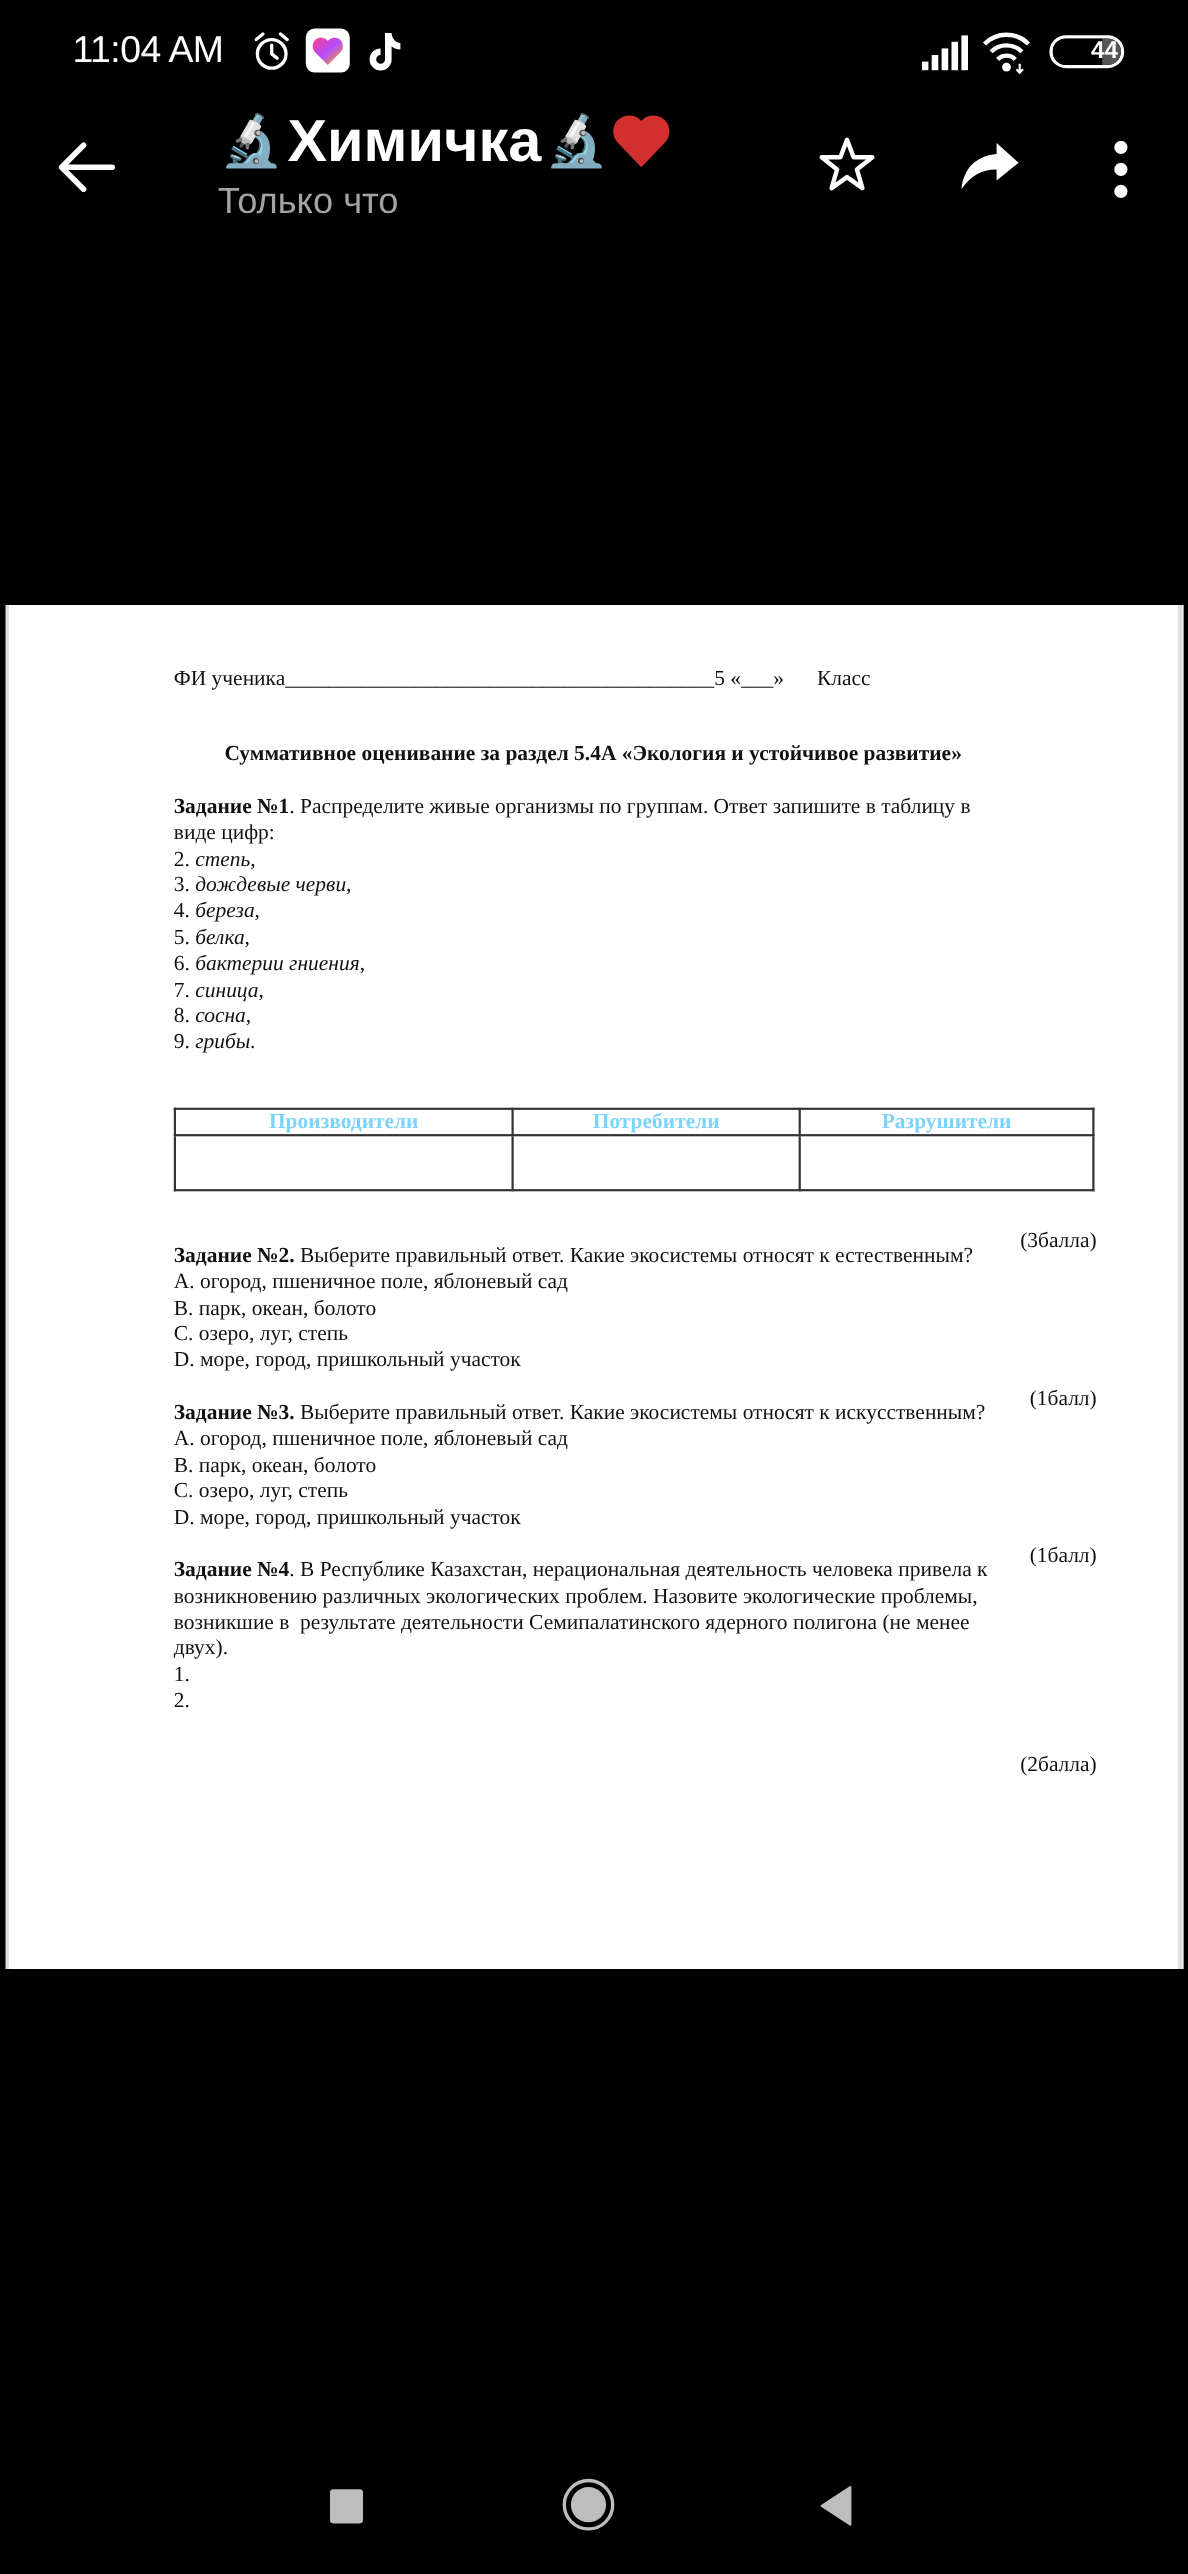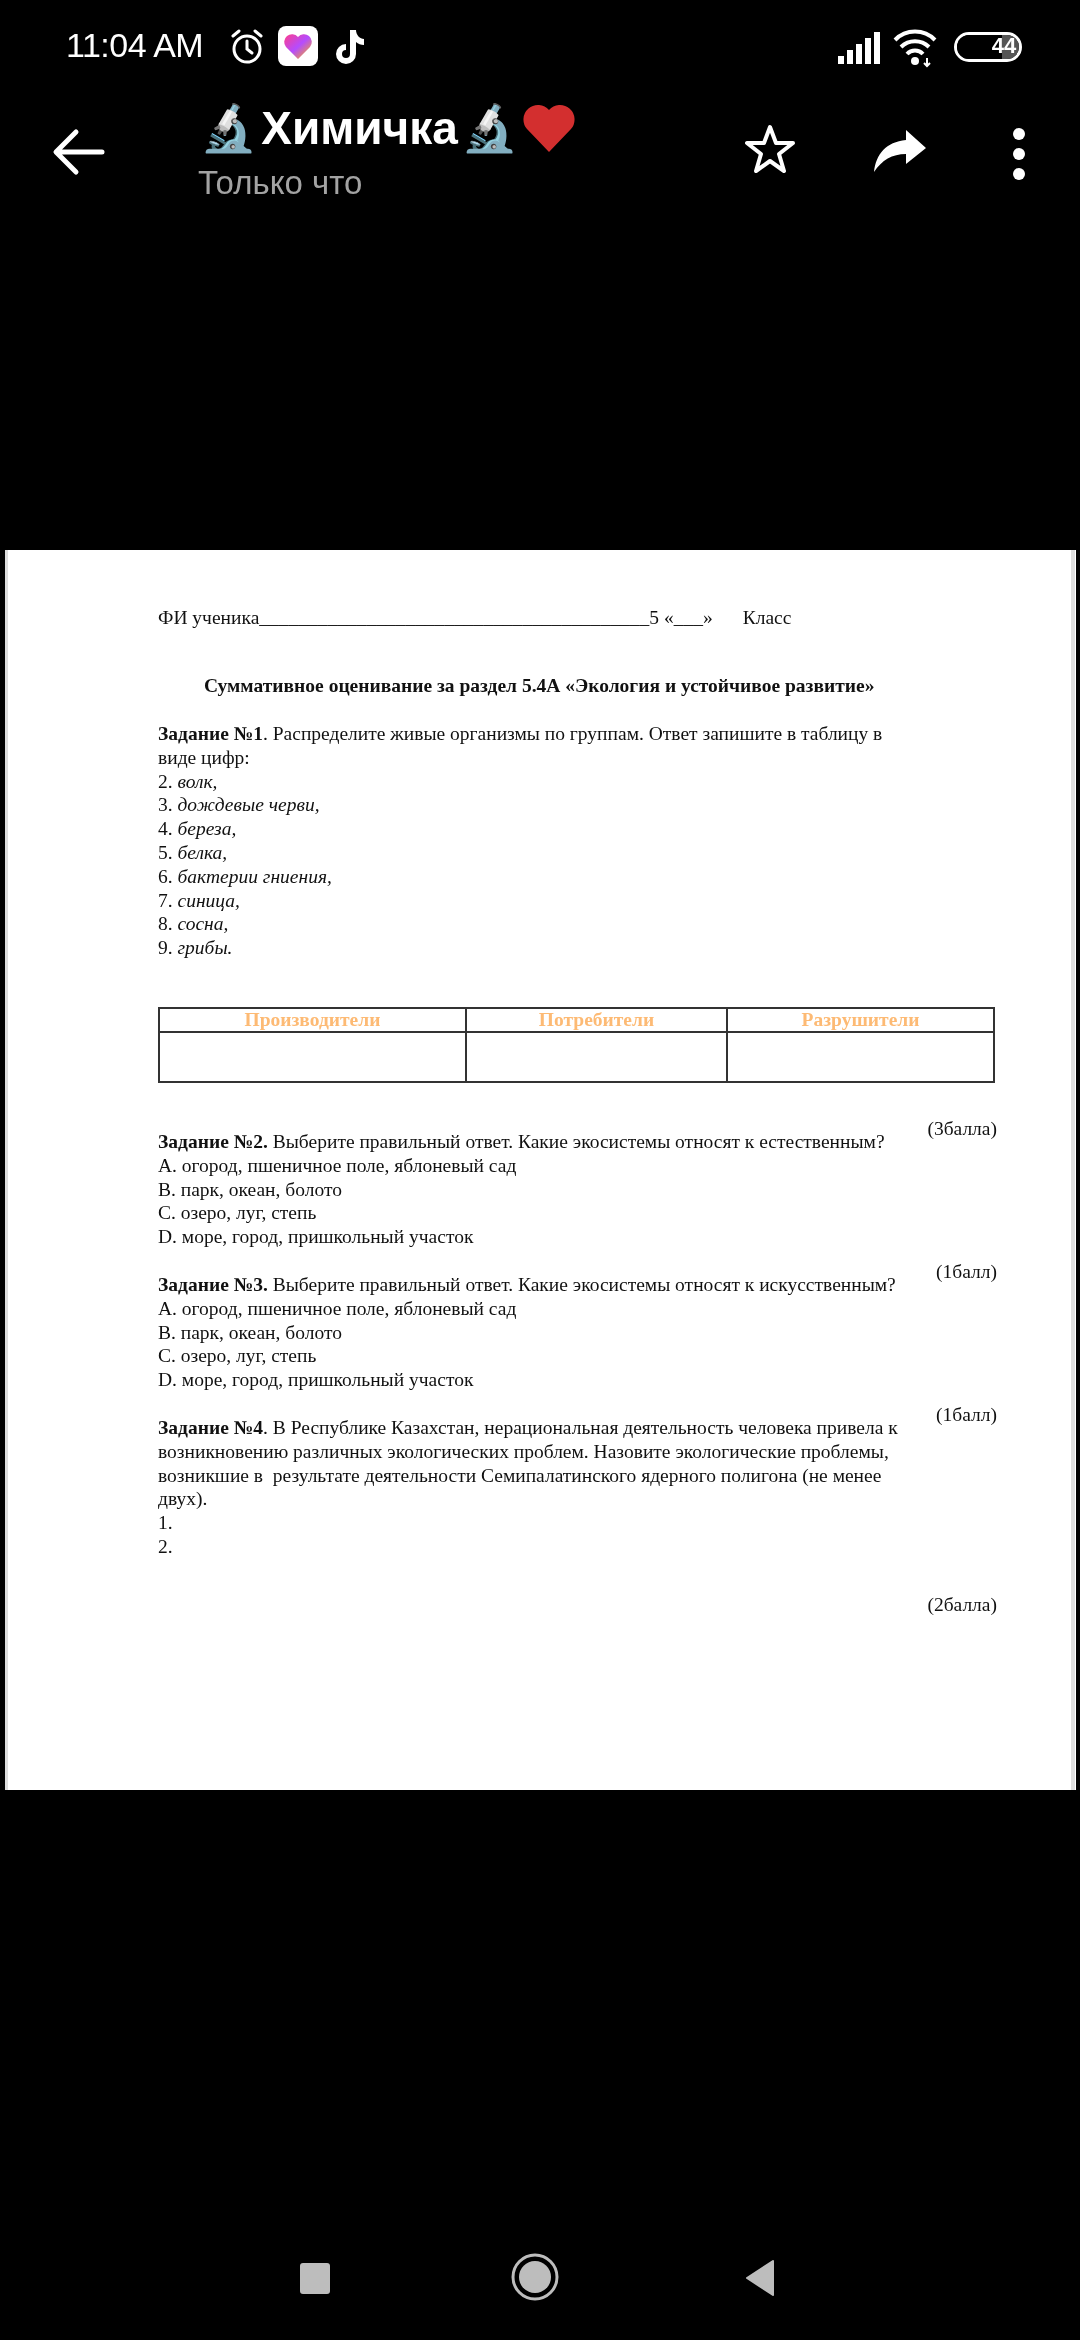--- a/index.html
+++ b/index.html
@@ -13,36 +13,36 @@
   #signal-icon { left:838px; top:32px; width:42px; height:32px; }
   #wifi-icon { left:893px; top:28px; width:44px; height:40px; }
   #battery-icon { left:954px; top:32px; width:68px; height:30px; border:3px solid #fff; border-radius:16px; box-sizing:border-box; overflow:hidden; }
   #battery-fill { position:absolute; left:0; top:0; bottom:0; width:72%; background:#000; }
   #battery-rest { position:absolute; right:0; top:0; bottom:0; width:28%; background:#555; }
   #battery-label { position:absolute; left:0; right:0; top:-2px; text-align:center; font-size:22px; font-weight:bold; color:#fff;padding-left:32px; }
   
   #back-button { left:50px; top:128px; width:56px; height:48px; }
   #title-row { left:200px; top:98px; height:60px; display:flex; align-items:center; }
   .emoji { font-size:46px; line-height:1; display:inline-block; }
-  #chat-title { font-size:46px; font-weight:bold; color:#fff; margin:0 4px; }
+  #chat-title { font-size:54px; font-weight:bold; color:#fff; margin:0 4px; }
   #chat-subtitle { left:198px; top:164px; font-size:33px; color:#a3a3a3; }
   #star-button { left:744px; top:124px; width:52px; height:52px; }
   #share-button { left:872px; top:128px; width:56px; height:46px; }
   #more-button { left:1008px; top:128px; width:22px; height:52px; }
   
   #doc-image { left:6px; top:550px; width:1070px; height:1240px; background:#fff; }
   #doc-left-edge { left:5px; top:550px; width:3px; height:1240px; background:#ddd; }
   #doc-right-edge { left:1071px; top:550px; width:4px; height:1240px; background:#ddd; }
   .doc { position:absolute; font-family:"Liberation Serif", serif; color:#111; font-size:19.5px; line-height:23.8px; }
   .b { font-weight:bold; }
   .i { font-style:italic; }
   .score { position:absolute; right:83px; font-family:"Liberation Serif", serif; color:#111; font-size:19.5px;margin-top:36px; }
   table.org { position:absolute; left:158px; top:1007px; width:837px; border-collapse:collapse; font-family:"Liberation Serif", serif; }
   table.org th, table.org td { border:2px solid #333; }
-  table.org th { height:22px; font-size:19.5px; font-weight:bold; color:#fdba74; padding:0; text-align:center; line-height:22px; }
+  table.org th { height:22px; font-size:19.5px; font-weight:bold; color:#7dd3fc; padding:0; text-align:center; line-height:22px; }
   table.org td { height:46px; }
   
   #nav-recents { left:300px; top:2263px; width:30px; height:31px; background:#bdbdbd; border-radius:3px; }
   #nav-home { left:510px; top:2252px; width:50px; height:50px; }
   #nav-back { left:745px; top:2259px; width:30px; height:38px; }
 </style>
 </head>
 <body>
 
 <div class="abs" id="status-time">11:04 AM</div>
@@ -119,21 +119,21 @@
 
 <div class="doc" style="left:158px; top:606px;">
   <span>ФИ ученика</span><span>________________________________________</span><span>5 «___»</span><span style="display:inline-block;width:30px"></span><span>Класс</span>
 </div>
 
 <div class="doc b" style="left:204px; top:674px;">Суммативное оценивание за раздел 5.4А «Экология и устойчивое развитие»</div>
 
 <div class="doc" style="left:158px; top:722px; width:840px;">
   <div><span class="b">Задание №1</span><span>. Распределите живые организмы по группам. Ответ запишите в таблицу в</span></div>
   <div>виде цифр:</div>
-  <div><span>2.</span> <span class="i">волк,</span></div>
+  <div><span>2.</span> <span class="i">степь,</span></div>
   <div><span>3.</span> <span class="i">дождевые черви,</span></div>
   <div><span>4.</span> <span class="i">береза,</span></div>
   <div><span>5.</span> <span class="i">белка,</span></div>
   <div><span>6.</span> <span class="i">бактерии гниения,</span></div>
   <div><span>7.</span> <span class="i">синица,</span></div>
   <div><span>8.</span> <span class="i">сосна,</span></div>
   <div><span>9.</span> <span class="i">грибы.</span></div>
 </div>
 
 <table class="org">

